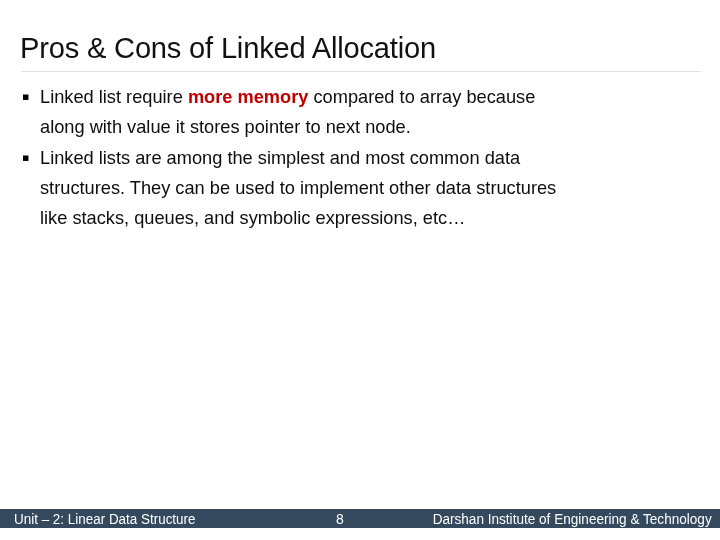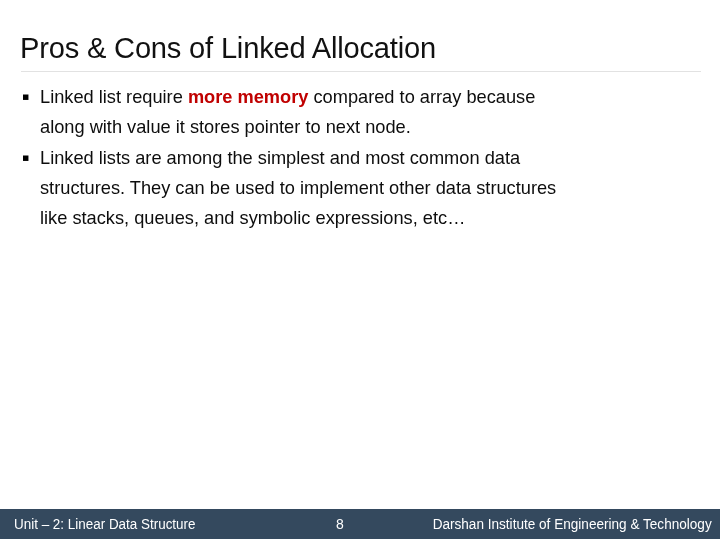--- a/index.html
+++ b/index.html
@@ -89,21 +89,21 @@
     color: #c00000;
     font-weight: 700;
   }
 
   
   .footer-bar {
     position: absolute;
     left: 0;
     top: 509px;
     width: 720px;
-    height: 30px;
+    height: 19px;
     background: #34495e;
     display: flex;
     align-items: center;
   }
   .footer-left {
     position: absolute;
     left: 14px;
     font-family: "Liberation Sans", sans-serif;
     font-size: 14px;
     color: #ffffff;

